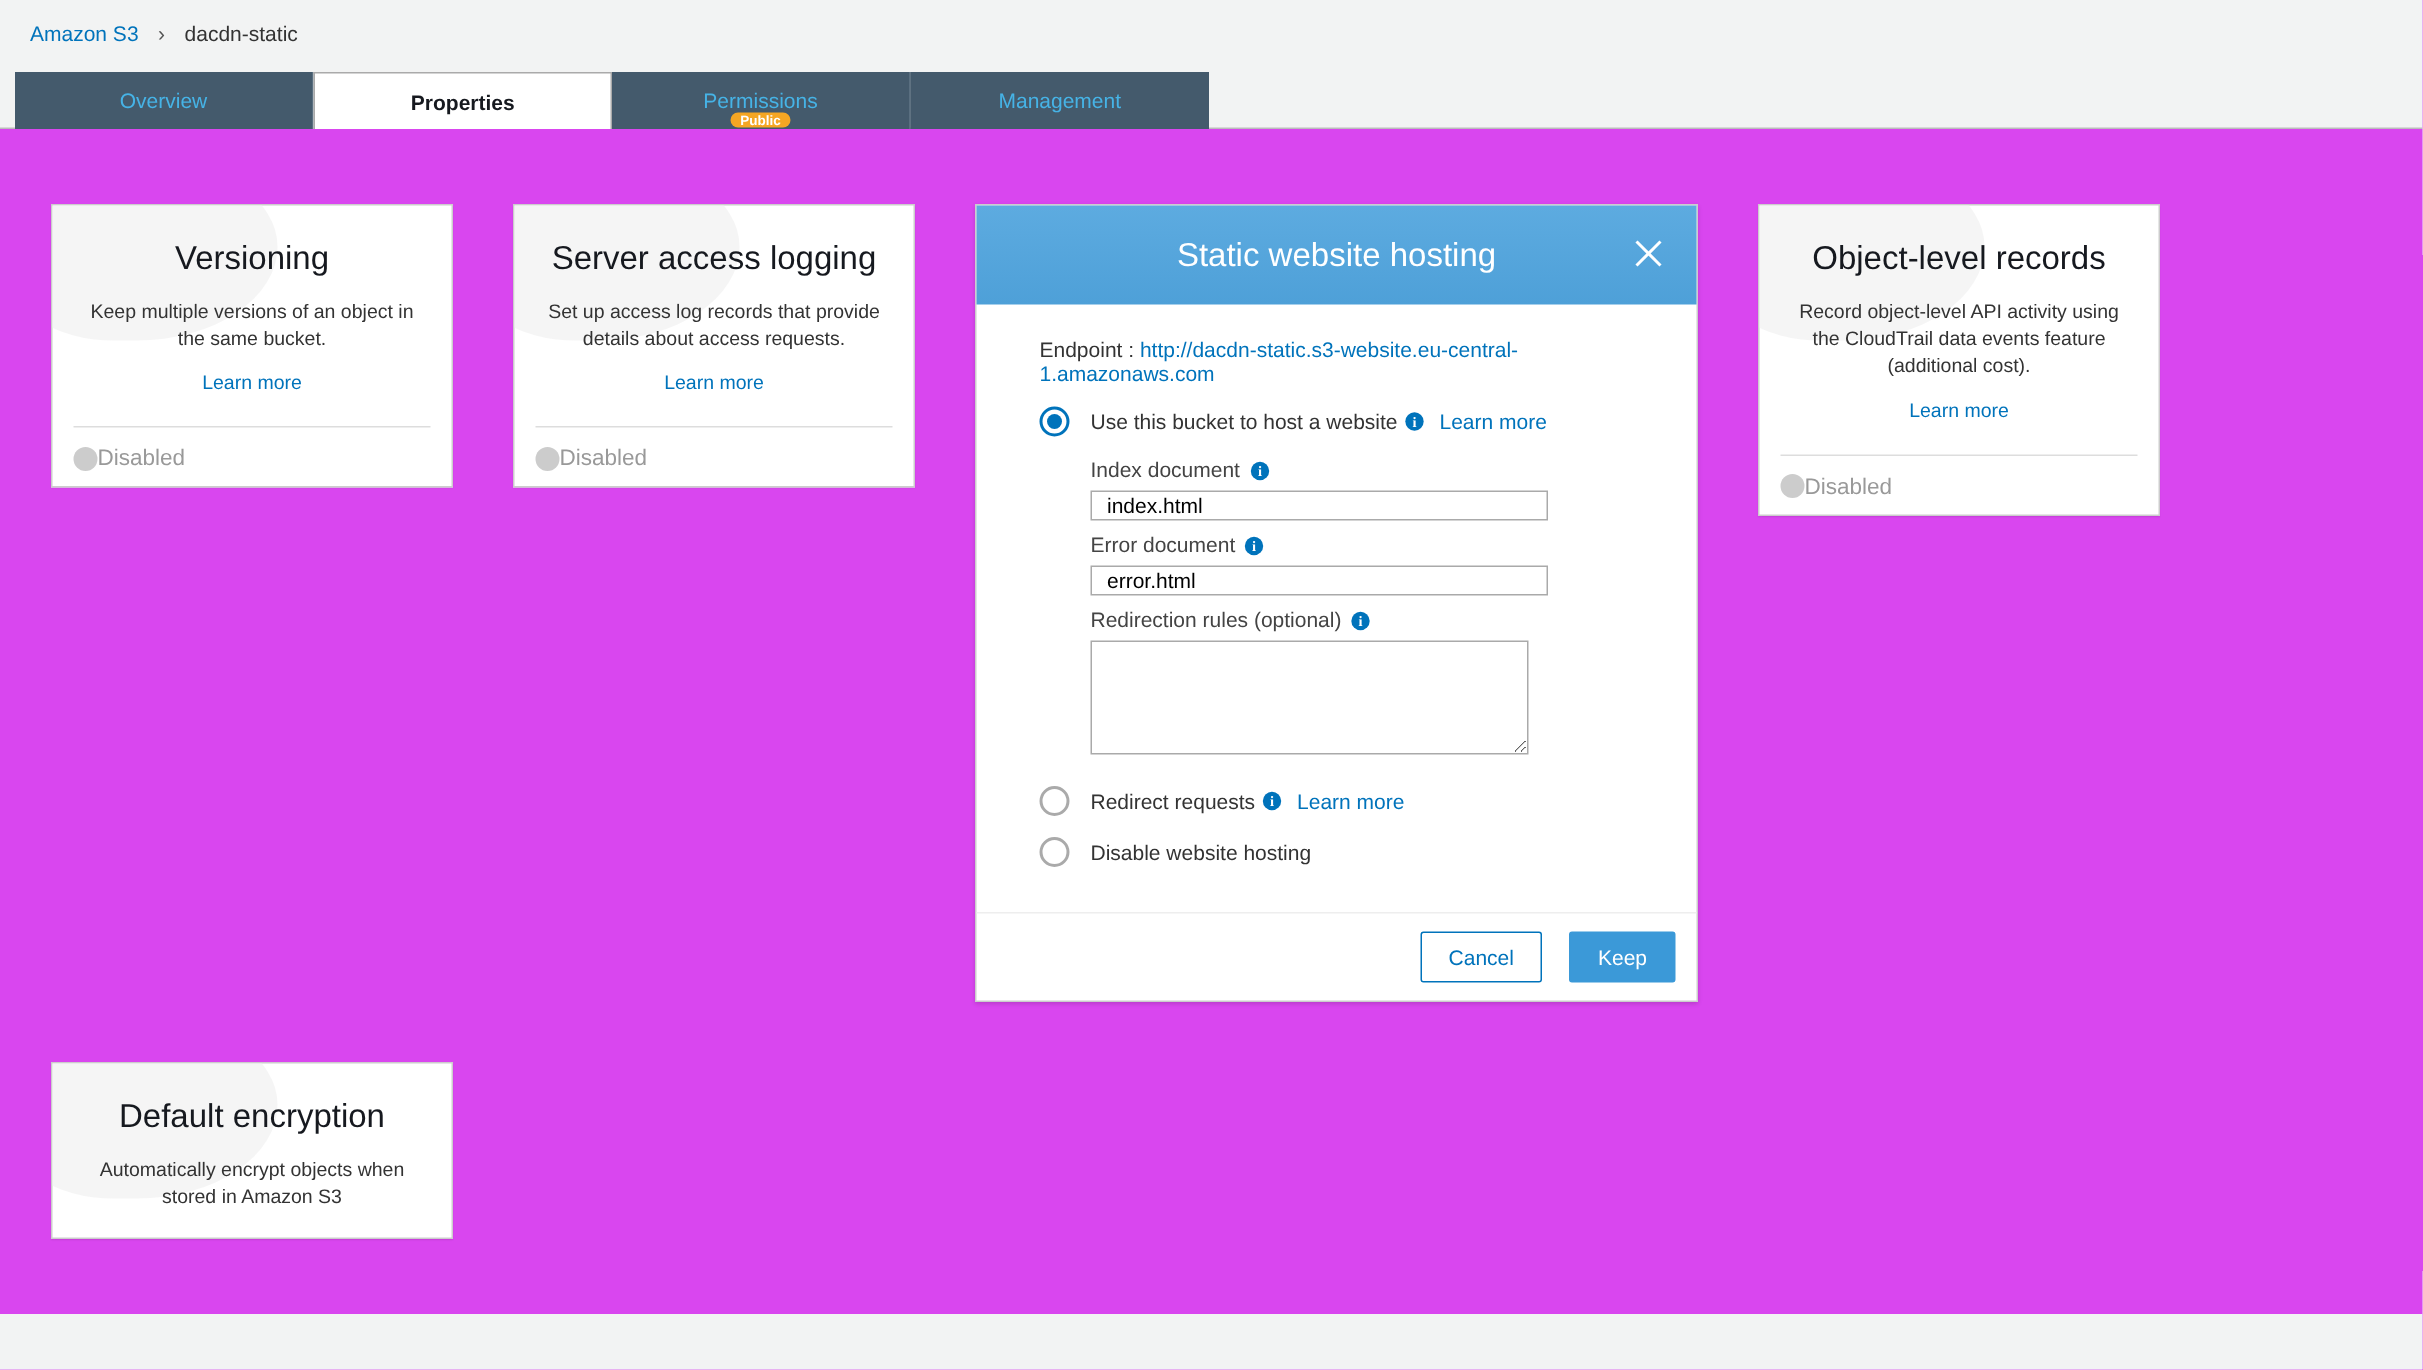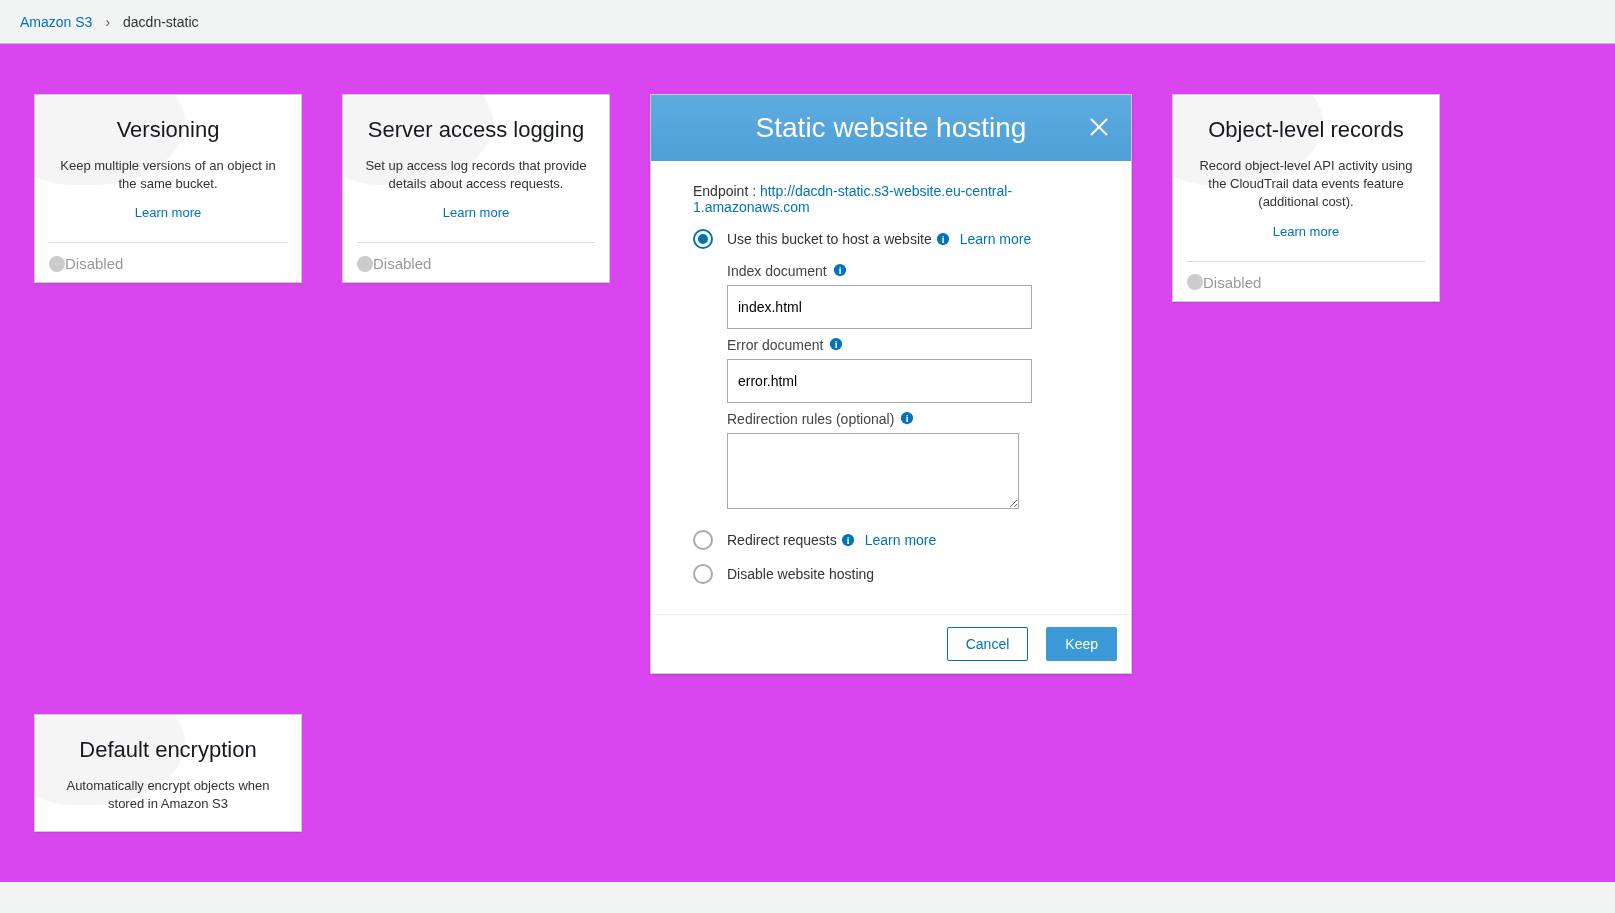--- a/index.html
+++ b/index.html
@@ -19,53 +19,68 @@
 .card { width: 268px; border: 1px solid #ccc; background: #fff; box-shadow: 0 1px 1px rgba(0,0,0,0.08); padding: 22px 14px 10px; display: flex; flex-direction: column; align-items: center; text-align: center; position: relative; overflow: hidden; }
 .card .bg-blob { position: absolute; top: -30px; left: -30px; width: 180px; height: 120px; background: #f2f3f3; border-radius: 40% 55% 60% 45%; z-index: 0; opacity: 0.8; }
 .card > * { position: relative; z-index: 1; }
 .card h3 { font-size: 22px; font-weight: 400; color: #16191f; margin-bottom: 14px; }
 .card p { font-size: 13px; color: #333; line-height: 1.4; margin-bottom: 12px; padding: 0 6px; }
 .card .learn { color: #0073bb; font-size: 13px; text-decoration: none; margin-bottom: 22px; }
 .card .status-row { width: 100%; border-top: 1px solid #ddd; padding-top: 12px; display: flex; align-items: center; color: #999; font-size: 15px; }
 .status-dot { width: 16px; height: 16px; border-radius: 50%; background: #ccc; }
 .wide-card { width: 482px; border: 1px solid #ccc; background: #fff; box-shadow: 0 1px 3px rgba(0,0,0,0.15); }
 .wide-header { background: linear-gradient(180deg, #5dabe0 0%, #4ea0d8 100%); height: 66px; display: flex; align-items: center; justify-content: center; position: relative; color: #fff; }
-.wide-header h3 { font-size: 28px; font-weight: 400; }
+.wide-header h3 { font-size: 22px; font-weight: 400; }
 .wide-header .close { position: absolute; right: 20px; top: 20px; width: 24px; height: 24px; cursor: pointer; }
 .wide-body { padding: 22px 42px 16px; }
 .endpoint { font-size: 14px; color: #333; margin-bottom: 14px; }
 .endpoint a { color: #0073bb; text-decoration: none; }
 .radio-row { display: flex; align-items: center; gap: 14px; margin-bottom: 14px; }
 .radio { width: 20px; height: 20px; border: 2px solid #0073bb; border-radius: 50%; display: flex; align-items: center; justify-content: center; flex-shrink: 0; }
 .radio.inactive { border-color: #aaa; }
 .radio .inner { width: 10px; height: 10px; background: #0073bb; border-radius: 50%; }
 .radio-label { font-size: 14px; color: #333; display: flex; align-items: center; gap: 4px; }
 .form-section { margin-left: 34px; }
-.form-section label { display: flex; align-items: flex-start; gap: 6px; font-size: 14px; color: #444; margin-bottom: 6px; margin-top: 8px; }
-.form-section input[type=text] { width: 305px; height: 44px; border: 1px solid #aaa; padding: 0 10px; font-size: 14px; }
+.form-section label { display: flex; align-items: flex-end; gap: 6px; font-size: 14px; color: #444; margin-bottom: 6px; margin-top: 8px; }
+.form-section input[type=text] { width: 305px; height: 20px; border: 1px solid #aaa; padding: 0 10px; font-size: 14px; }
 .form-section textarea { width: 292px; height: 76px; border: 1px solid #aaa; padding: 8px; font-size: 14px; resize: both; }
 .info-icon { width: 14px; height: 14px; display: inline-flex; align-items: center; justify-content: center; }
 .info-icon svg { width: 14px; height: 14px; }
 .learn-inline { color: #0073bb; font-size: 14px; text-decoration: none; margin-left: 6px; }
 .wide-footer { border-top: 1px solid #eee; padding: 12px 14px; display: flex; justify-content: flex-end; gap: 18px; }
 .btn { height: 34px; padding: 0 18px; font-size: 14px; border-radius: 2px; cursor: pointer; display: inline-flex; align-items: center; }
 .btn-cancel { background: #fff; border: 1px solid #0073bb; color: #0073bb; }
 .btn-save { background: #3b99d8; border: 1px solid #3b99d8; color: #fff; }
 .row2 { width: 100%; }
 </style>
 </head>
 <body>
 
 <div class="page">
   <div class="breadcrumb">
     <a href="#">Amazon S3</a>
     <span class="sep">›</span>
     <span class="current">dacdn-static</span>
   </div>
 
+  <div class="tabs">
+    <div class="tab">
+        <span>Overview</span>
+      </div>
+    <div class="tab active">
+        <span>Properties</span>
+      </div>
+    <div class="tab">
+      <span>Permissions</span>
+      <span class="badge">Public</span>
+    </div>
+    <div class="tab">
+        <span>Management</span>
+      </div>
+  </div>
   <div class="tab-underline"></div>
 
   <div class="content">
 
     <div class="card">
       <div class="bg-blob"></div>
       <h3>Versioning</h3>
       <p>Keep multiple versions of an object in the same bucket.</p>
       <a href="#" class="learn">Learn more</a>
       <div class="status-row">

